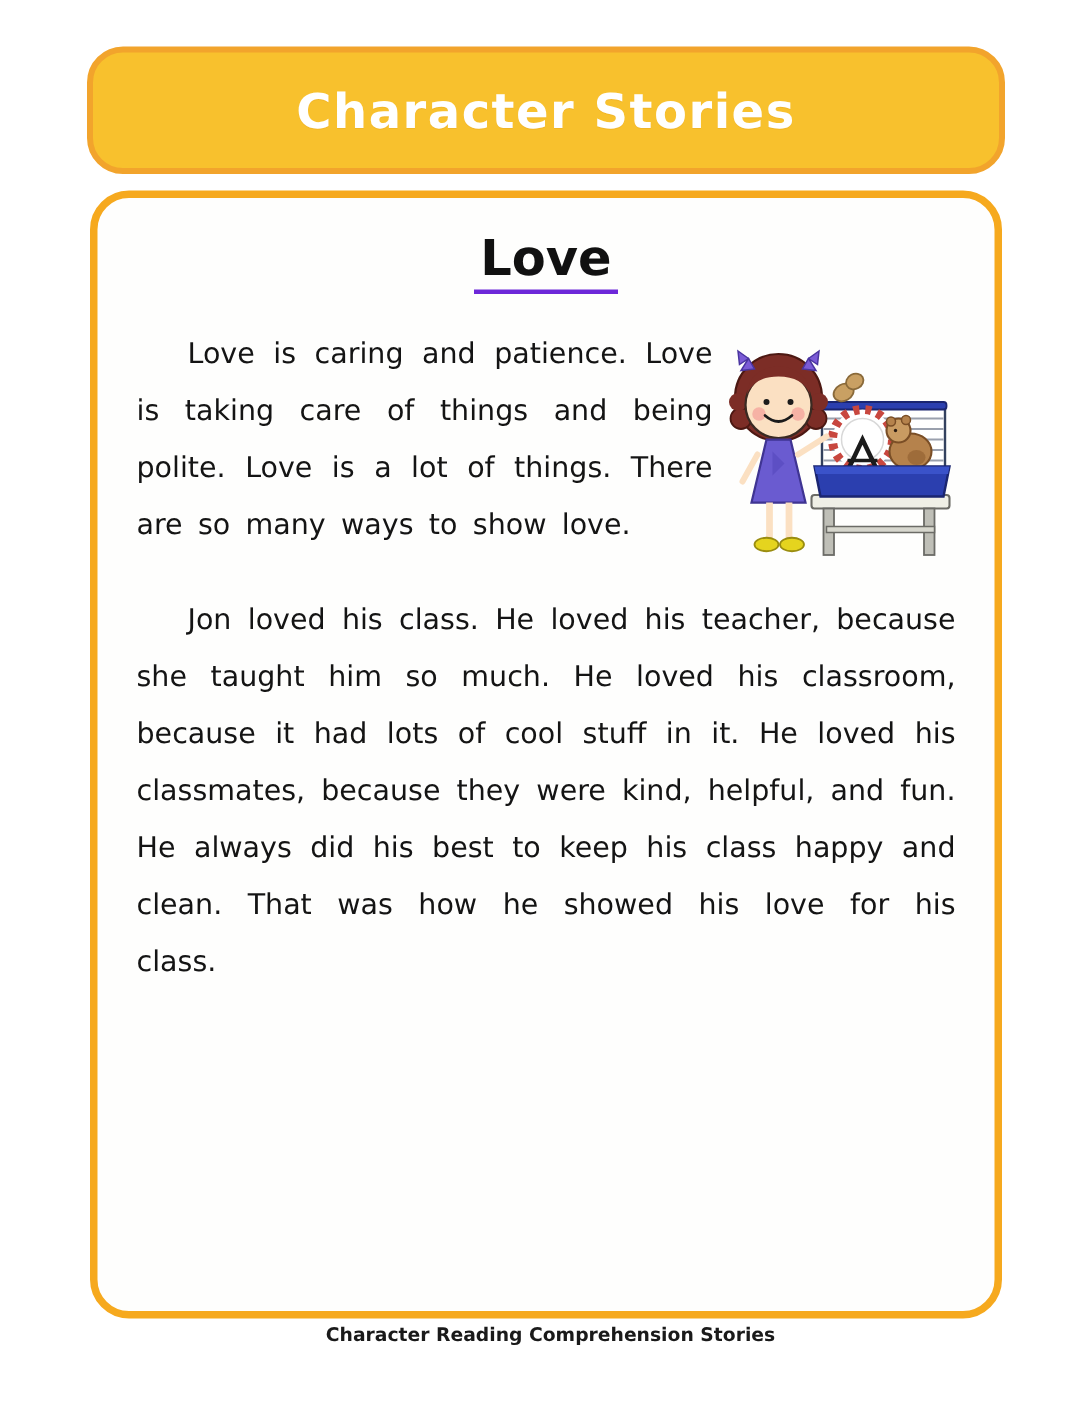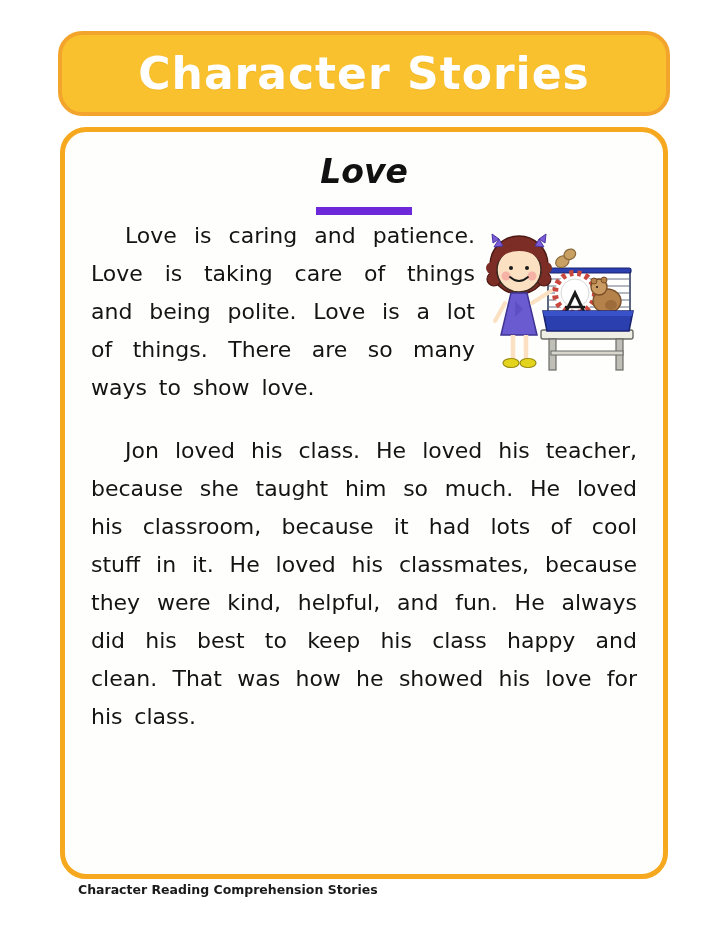--- a/index.html
+++ b/index.html
@@ -18,21 +18,21 @@
     position: absolute;
     left: 58px; top: 31px;
     width: 612px; height: 85px;
     background: #F8C12D;
     border: 4px solid #F2A42C;
     border-radius: 24px;
     display: flex; align-items: center; justify-content: center;
   }
   .banner h1 {
     color: #ffffff;
-    font-size: 44px;
+    font-size: 32px;
     font-weight: bold;
     letter-spacing: 1px;
     text-shadow: 0 1px 0 rgba(230,160,30,.35);
     white-space: nowrap;
   }
   .sheet {
     position: absolute;
     left: 60px; top: 127px;
     width: 608px; height: 752px;
     background: #FEFEFD;
@@ -43,47 +43,46 @@
   }
   .story-title {
     text-align: center;
     font-size: 33px;
     font-weight: bold;
     color: #111;
     margin-top: 4px;
     margin-bottom: 26px;
   }
   .story-title span {
-    border-bottom: 8px solid #6d28d9;
-    padding: 0 4px 16px 4px;
-    font-style: italic;
+    border-bottom: 3px solid #6d28d9;
+    padding: 0 4px 2px 4px;
   }
   .story-body {
     color: #141414;
-    font-size: 22px;
+    font-size: 19px;
     line-height: 38px;
     word-spacing: 0.22em;
   }
   .story-body p {
     text-align: justify;
     text-indent: 34px;
     margin-bottom: 25px;
   }
   .illustration {
     float: right;
     width: 152px;
     height: 160px;
     margin: -4px 0 6px 10px;
   }
   .footer {
     position: absolute;
     left: 60px; top: 882px;
     width: 608px;
     display: flex;
-    justify-content: flex-start;
+    justify-content: center;
     align-items: baseline;
     font-size: 12.5px;
     font-weight: bold;
     color: #1a1a1a;
     padding: 0 12px 0 18px;
   }
 </style>
 </head>
 <body>
 

